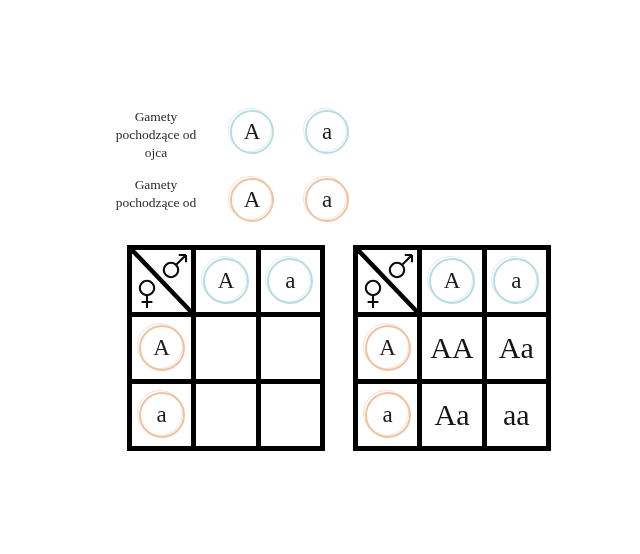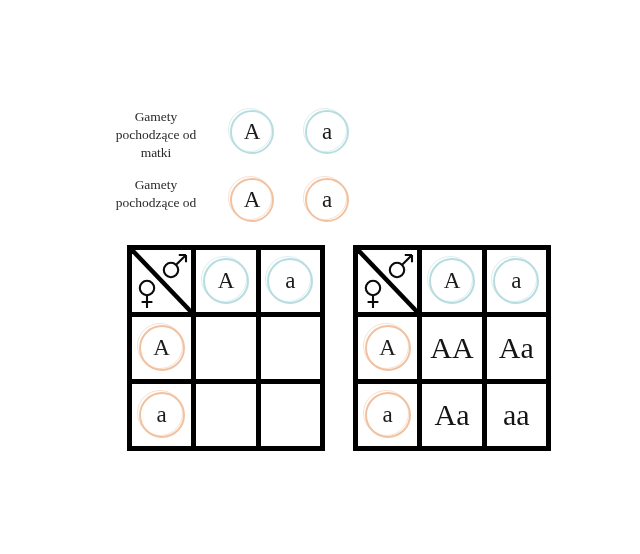--- a/index.html
+++ b/index.html
@@ -81,21 +81,21 @@
   .pos-grid-right { left: 353px; top: 245px; }
 </style>
 </head>
 <body>
 
 <div class="canvas">
 
   <div class="legend-label" style="left:95px; top:108px;">
     <div>Gamety</div>
     <div>pochodzące od</div>
-    <div>matki</div>
+    <div>ojca</div>
   </div>
   <div class="gamete teal" style="left:229px; top:109px;">
     <span class="letter">A</span>
   </div>
   <div class="gamete teal" style="left:304px; top:109px;">
     <span class="letter">a</span>
   </div>
 
   <div class="legend-label" style="left:95px; top:176px;">
     <div>Gamety</div>

